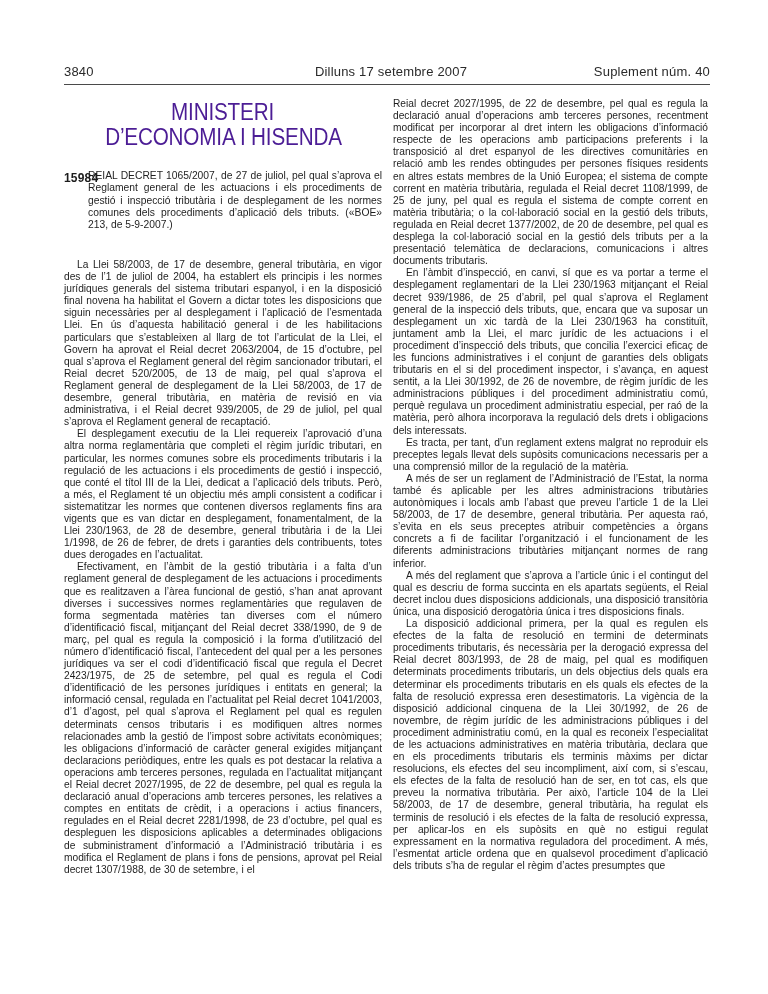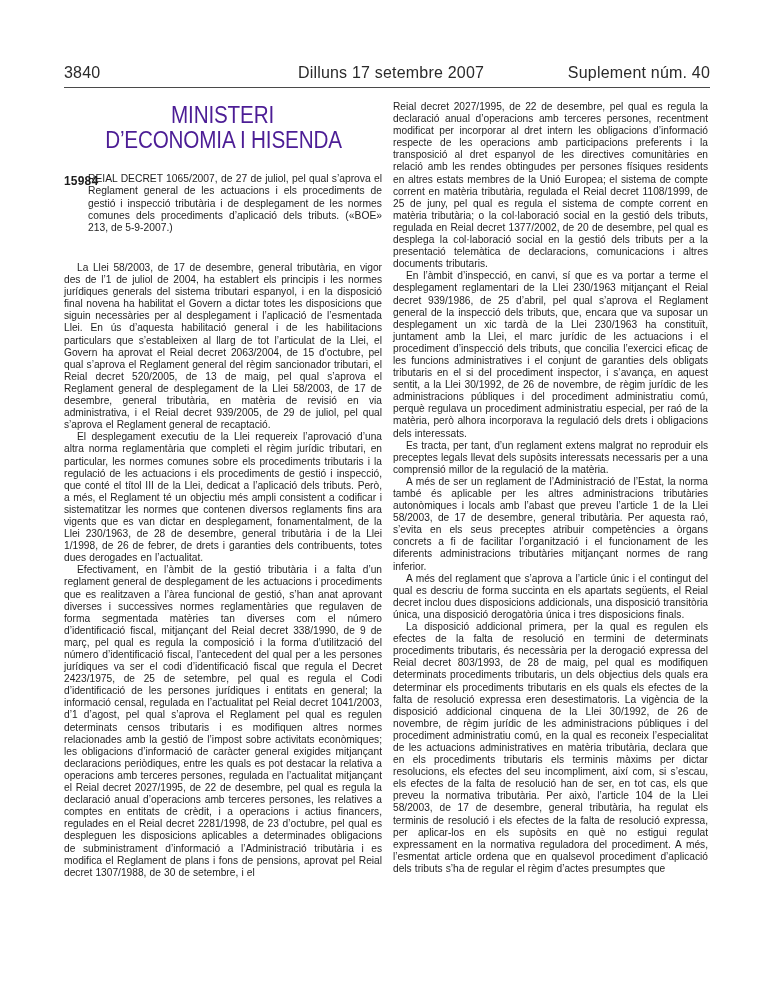--- a/index.html
+++ b/index.html
@@ -10,21 +10,21 @@
     background:#ffffff;
     overflow:hidden;
     font-family:"Liberation Sans", sans-serif;
     color:#1c1c1c;
     box-sizing:border-box;
     padding:64px 58px 0 64px;
   }
   
   .hdr{
     display:flex;justify-content:space-between;align-items:baseline;
-    font-size:16px;letter-spacing:.2px;color:#2a2a2a;
+    font-size:13px;letter-spacing:.2px;color:#2a2a2a;
     border-bottom:1px solid #4a4a4a;
     padding-bottom:5px;
   }
   .hdr .center{position:absolute;left:8px;right:0;text-align:center;}
   .hdr{position:relative;}
   .hdr span{white-space:nowrap;}
   
   .columns{
     display:flex;
     gap:11px;
@@ -107,21 +107,21 @@
           <p>La Llei 58/2003, de 17 de desembre, general tributària, en vigor des de l’1 de juliol de 2004, ha establert els principis i les normes jurídiques generals del sistema tributari espanyol, i en la disposició final novena ha habilitat el Govern a dictar totes les disposicions que siguin necessàries per al desplegament i l’aplicació de l’esmentada Llei. En ús d’aquesta habilitació general i de les habilitacions particulars que s’estableixen al llarg de tot l’articulat de la Llei, el Govern ha aprovat el Reial decret 2063/2004, de 15 d’octubre, pel qual s’aprova el Reglament general del règim sancionador tributari, el Reial decret 520/2005, de 13 de maig, pel qual s’aprova el Reglament general de desplegament de la Llei 58/2003, de 17 de desembre, general tributària, en matèria de revisió en via administrativa, i el Reial decret 939/2005, de 29 de juliol, pel qual s’aprova el Reglament general de recaptació.</p>
           <p>El desplegament executiu de la Llei requereix l’aprovació d’una altra norma reglamentària que completi el règim jurídic tributari, en particular, les normes comunes sobre els procediments tributaris i la regulació de les actuacions i els procediments de gestió i inspecció, que conté el títol III de la Llei, dedicat a l’aplicació dels tributs. Però, a més, el Reglament té un objectiu més ampli consistent a codificar i sistematitzar les normes que contenen diversos reglaments fins ara vigents que es van dictar en desplegament, fonamentalment, de la Llei 230/1963, de 28 de desembre, general tributària i de la Llei 1/1998, de 26 de febrer, de drets i garanties dels contribuents, totes dues derogades en l’actualitat.</p>
           <p>Efectivament, en l’àmbit de la gestió tributària i a falta d’un reglament general de desplegament de les actuacions i procediments que es realitzaven a l’àrea funcional de gestió, s’han anat aprovant diverses i successives normes reglamentàries que regulaven de forma segmentada matèries tan diverses com el número d’identificació fiscal, mitjançant del Reial decret 338/1990, de 9 de març, pel qual es regula la composició i la forma d’utilització del número d’identificació fiscal, l’antecedent del qual per a les persones jurídiques va ser el codi d’identificació fiscal que regula el Decret 2423/1975, de 25 de setembre, pel qual es regula el Codi d’identificació de les persones jurídiques i entitats en general; la informació censal, regulada en l’actualitat pel Reial decret 1041/2003, d’1 d’agost, pel qual s’aprova el Reglament pel qual es regulen determinats censos tributaris i es modifiquen altres normes relacionades amb la gestió de l’impost sobre activitats econòmiques; les obligacions d’informació de caràcter general exigides mitjançant declaracions periòdiques, entre les quals es pot destacar la relativa a operacions amb terceres persones, regulada en l’actualitat mitjançant el Reial decret 2027/1995, de 22 de desembre, pel qual es regula la declaració anual d’operacions amb terceres persones, les relatives a comptes en entitats de crèdit, i a operacions i actius financers, regulades en el Reial decret 2281/1998, de 23 d’octubre, pel qual es despleguen les disposicions aplicables a determinades obligacions de subministrament d’informació a l’Administració tributària i es modifica el Reglament de plans i fons de pensions, aprovat pel Reial decret 1307/1988, de 30 de setembre, i el</p>
         </div>
     </div>
 
     <div class="col col-right">
       <div class="paras">
           <p>Reial decret 2027/1995, de 22 de desembre, pel qual es regula la declaració anual d’operacions amb terceres persones, recentment modificat per incorporar al dret intern les obligacions d’informació respecte de les operacions amb participacions preferents i la transposició al dret espanyol de les directives comunitàries en relació amb les rendes obtingudes per persones físiques residents en altres estats membres de la Unió Europea; el sistema de compte corrent en matèria tributària, regulada el Reial decret 1108/1999, de 25 de juny, pel qual es regula el sistema de compte corrent en matèria tributària; o la col·laboració social en la gestió dels tributs, regulada en Reial decret 1377/2002, de 20 de desembre, pel qual es desplega la col·laboració social en la gestió dels tributs per a la presentació telemàtica de declaracions, comunicacions i altres documents tributaris.</p>
           <p>En l’àmbit d’inspecció, en canvi, sí que es va portar a terme el desplegament reglamentari de la Llei 230/1963 mitjançant el Reial decret 939/1986, de 25 d’abril, pel qual s’aprova el Reglament general de la inspecció dels tributs, que, encara que va suposar un desplegament un xic tardà de la Llei 230/1963 ha constituït, juntament amb la Llei, el marc jurídic de les actuacions i el procediment d’inspecció dels tributs, que concilia l’exercici eficaç de les funcions administratives i el conjunt de garanties dels obligats tributaris en el si del procediment inspector, i s’avança, en aquest sentit, a la Llei 30/1992, de 26 de novembre, de règim jurídic de les administracions públiques i del procediment administratiu comú, perquè regulava un procediment administratiu especial, per raó de la matèria, però alhora incorporava la regulació dels drets i obligacions dels interessats.</p>
-          <p>Es tracta, per tant, d’un reglament extens malgrat no reproduir els preceptes legals llevat dels supòsits interessats necessaris per a una comprensió millor de la regulació de la matèria.</p>
+          <p>Es tracta, per tant, d’un reglament extens malgrat no reproduir els preceptes legals llevat dels supòsits comunicacions necessaris per a una comprensió millor de la regulació de la matèria.</p>
           <p>A més de ser un reglament de l’Administració de l’Estat, la norma també és aplicable per les altres administracions tributàries autonòmiques i locals amb l’abast que preveu l’article 1 de la Llei 58/2003, de 17 de desembre, general tributària. Per aquesta raó, s’evita en els seus preceptes atribuir competències a òrgans concrets a fi de facilitar l’organització i el funcionament de les diferents administracions tributàries mitjançant normes de rang inferior.</p>
           <p>A més del reglament que s’aprova a l’article únic i el contingut del qual es descriu de forma succinta en els apartats següents, el Reial decret inclou dues disposicions addicionals, una disposició transitòria única, una disposició derogatòria única i tres disposicions finals.</p>
           <p>La disposició addicional primera, per la qual es regulen els efectes de la falta de resolució en termini de determinats procediments tributaris, és necessària per la derogació expressa del Reial decret 803/1993, de 28 de maig, pel qual es modifiquen determinats procediments tributaris, un dels objectius dels quals era determinar els procediments tributaris en els quals els efectes de la falta de resolució expressa eren desestimatoris. La vigència de la disposició addicional cinquena de la Llei 30/1992, de 26 de novembre, de règim jurídic de les administracions públiques i del procediment administratiu comú, en la qual es reconeix l’especialitat de les actuacions administratives en matèria tributària, declara que en els procediments tributaris els terminis màxims per dictar resolucions, els efectes del seu incompliment, així com, si s’escau, els efectes de la falta de resolució han de ser, en tot cas, els que preveu la normativa tributària. Per això, l’article 104 de la Llei 58/2003, de 17 de desembre, general tributària, ha regulat els terminis de resolució i els efectes de la falta de resolució expressa, per aplicar-los en els supòsits en què no estigui regulat expressament en la normativa reguladora del procediment. A més, l’esmentat article ordena que en qualsevol procediment d’aplicació dels tributs s’ha de regular el règim d’actes presumptes que</p>
         </div>
     </div>
 
   </div>
 
 </div>
 

